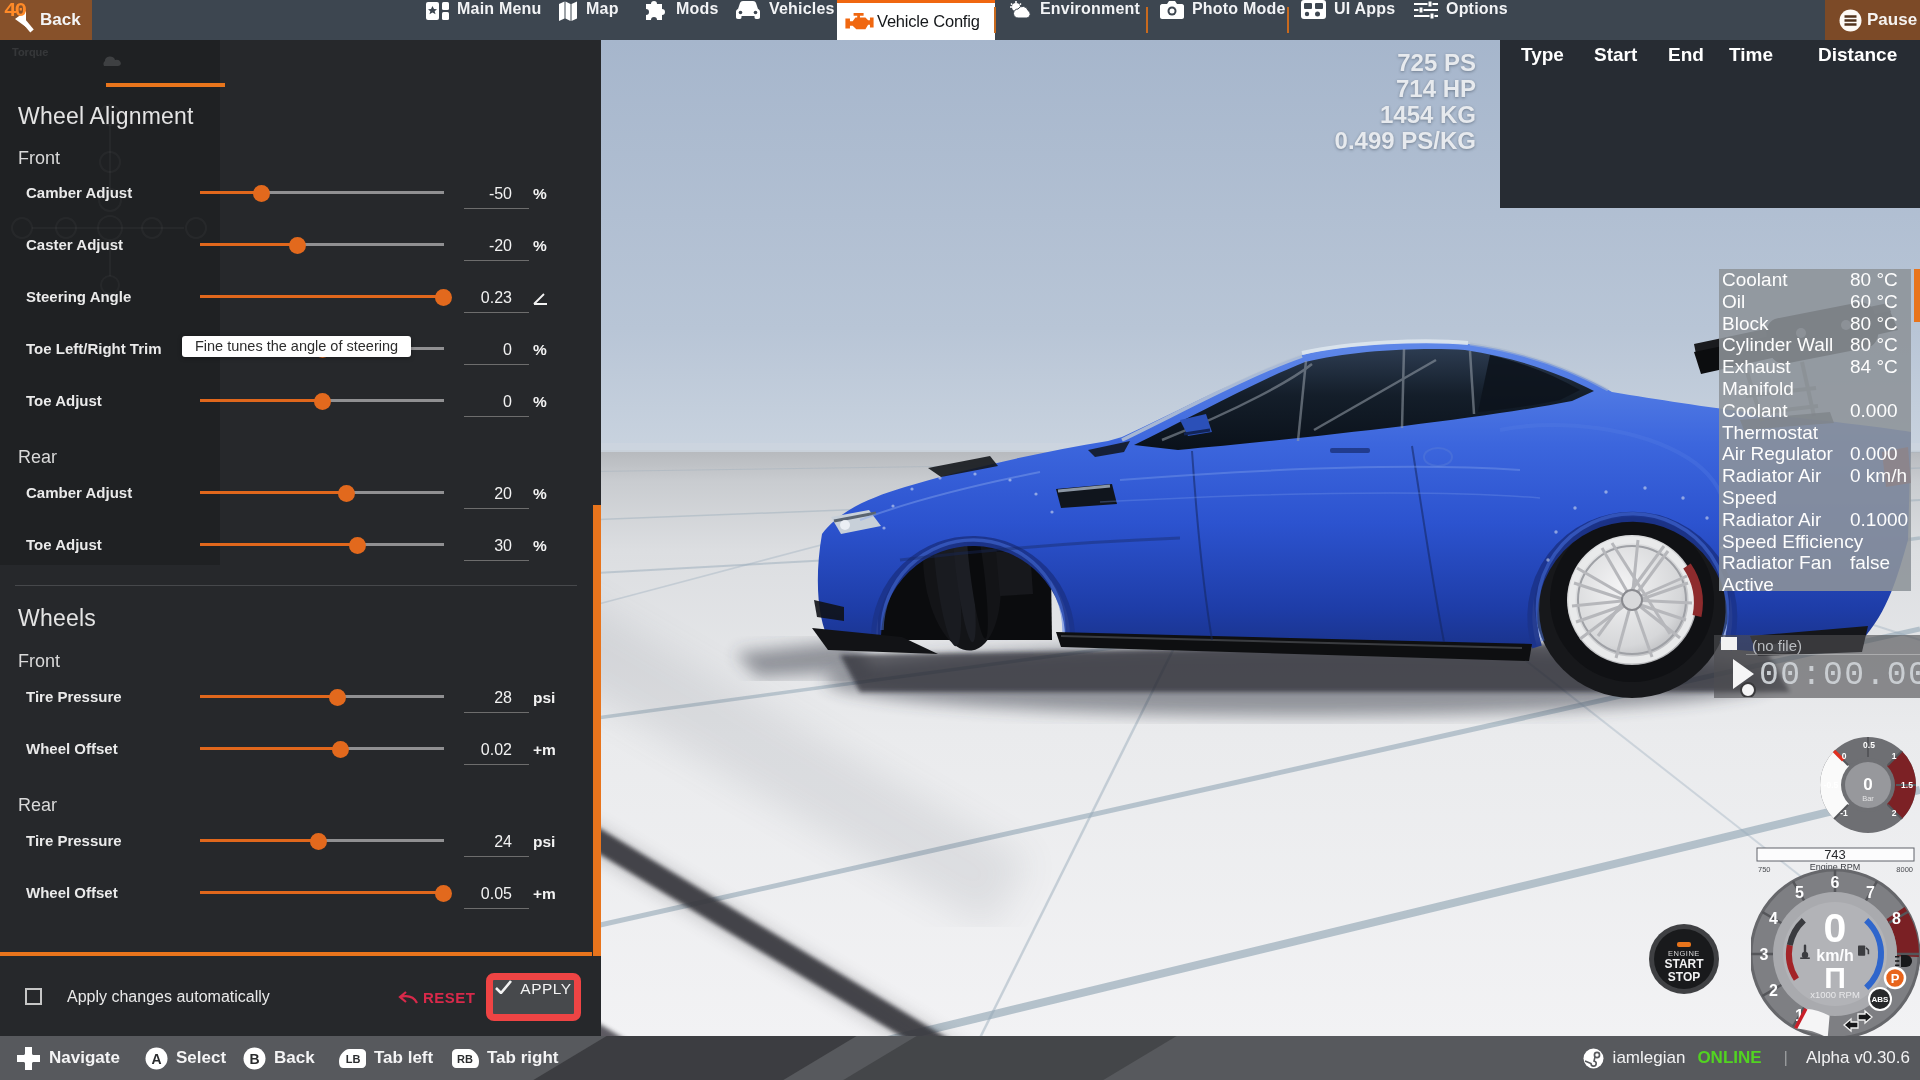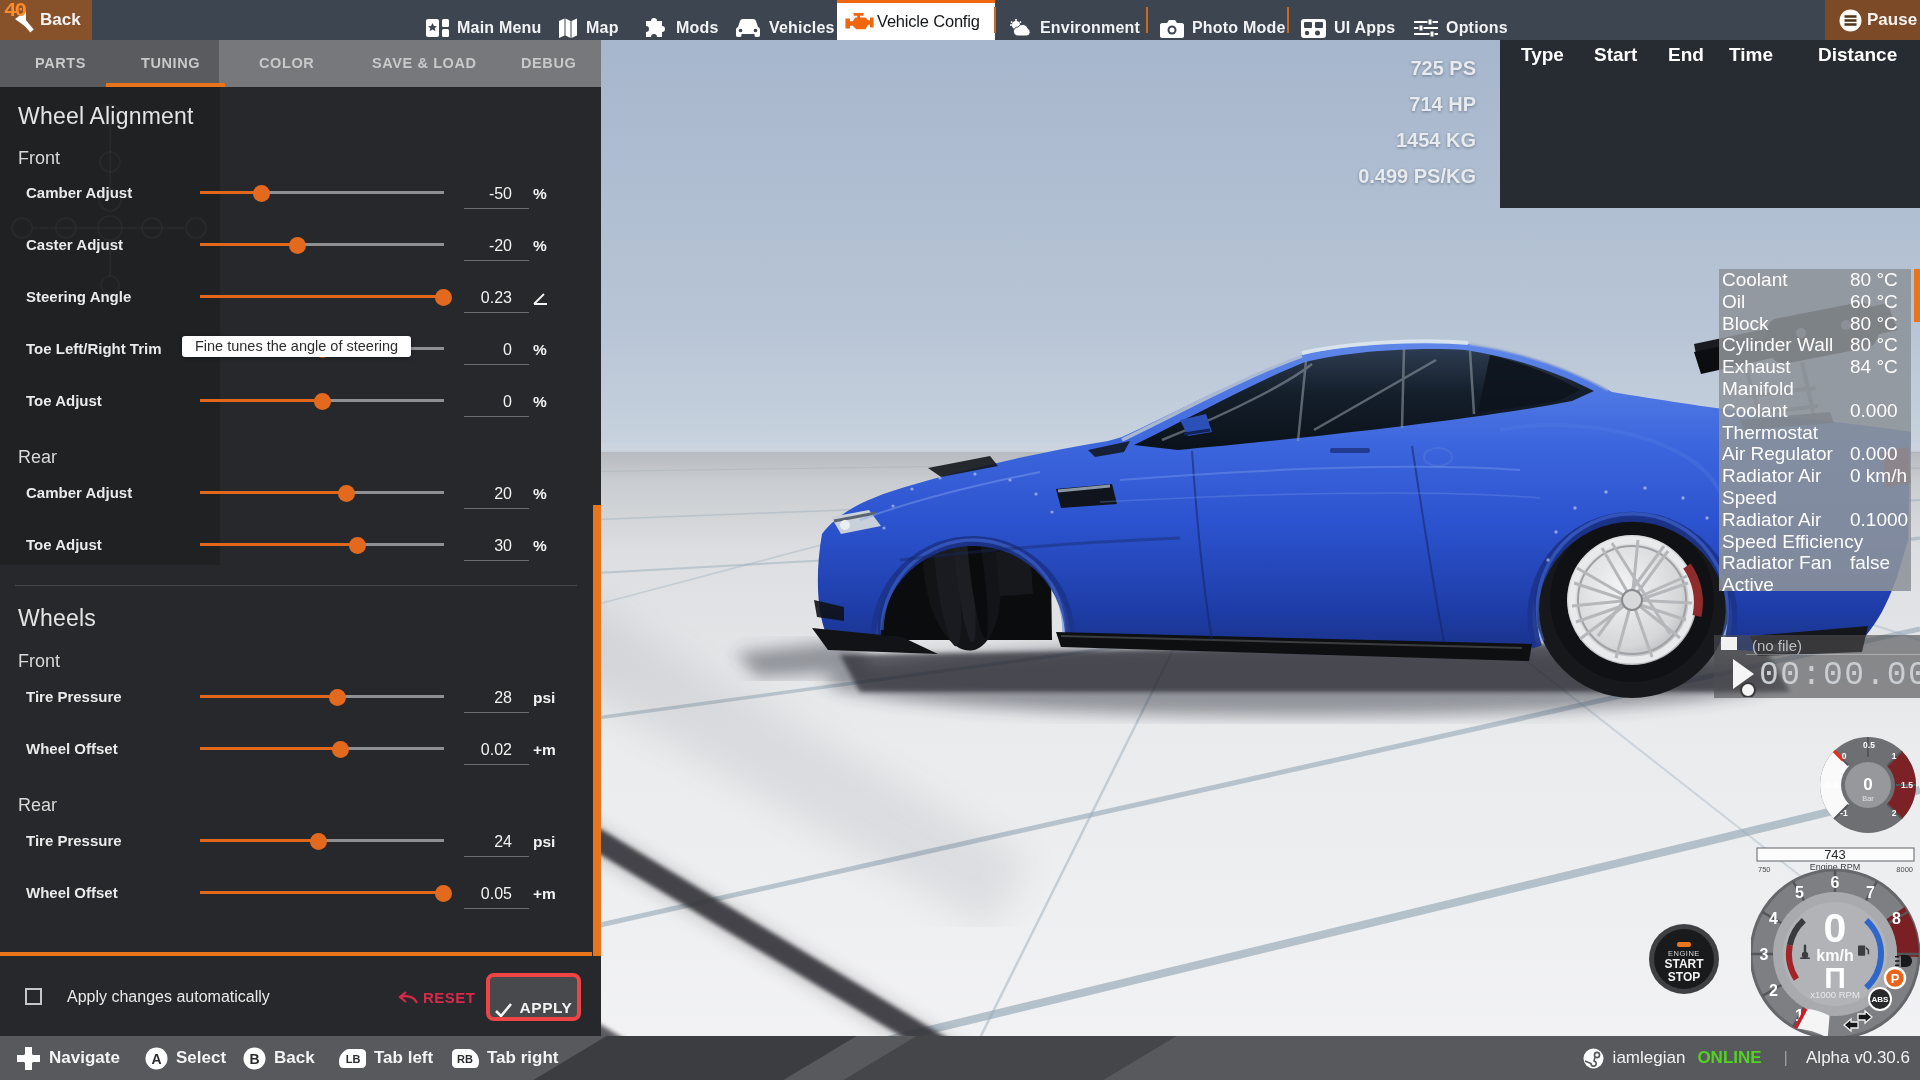--- a/index.html
+++ b/index.html
@@ -3,21 +3,21 @@
 <meta charset="utf-8">
 <style>
 *{margin:0;padding:0;box-sizing:border-box}
 html,body{width:1920px;height:1080px;overflow:hidden;background:#222}
 #root{position:absolute;left:0;top:0;width:1920px;height:1080px;font-family:"Liberation Sans",sans-serif;overflow:hidden}
 .abs{position:absolute}
 
 #topbar{position:absolute;left:0;top:0;width:1920px;height:40px;background:#3d4650;z-index:50}
 #backbtn{position:absolute;left:0;top:0;width:92px;height:40px;background:#87512a}
 #backbtn .txt{position:absolute;left:40px;top:10px;color:#f4f5f6;font-size:17px;font-weight:bold}
-.mitem{position:absolute;top:0;height:56px;display:flex;align-items:center;color:#f2f3f5;font-size:16px;white-space:nowrap;font-weight:bold;letter-spacing:.2px}
+.mitem{position:absolute;top:0;height:56px;display:flex;color:#f2f3f5;font-size:16px;white-space:nowrap;font-weight:bold;letter-spacing:.2px}
 .mitem svg{margin-right:8px}
 .osep{position:absolute;top:7px;width:2px;height:26px;background:#c96a1e}
 #vctab{position:absolute;left:837px;top:0;width:158px;height:40px;background:#fff;border-top:3px solid #f06710;display:flex;align-items:center}
 #vctab span{color:#14171a;font-size:16.5px;font-weight:normal;margin-left:40px;white-space:nowrap;letter-spacing:-0.2px}
 #pausebtn{position:absolute;right:0;top:0;width:95px;height:40px;background:#7c4a27;display:flex;align-items:center}
 #pausebtn span{color:#f6f3f0;font-size:17px;font-weight:bold;margin-left:5px}
 #fps{position:absolute;left:4px;top:-1px;color:#ff8a28;font-size:21px;font-weight:bold;font-family:"Liberation Mono",monospace;letter-spacing:-2px;z-index:60}
 
 #panel{position:absolute;left:0;top:40px;width:601px;height:996px;background:#26282b;z-index:30;overflow:hidden}
 #tabstrip{position:absolute;left:0;top:0;width:601px;height:47px;background:#76787b}
@@ -33,24 +33,24 @@
 .hdl{position:absolute;top:-8px;width:17px;height:17px;border-radius:50%;background:#e2691d}
 .val{position:absolute;left:420px;top:-8px;width:92px;text-align:right;color:#f2f2f2;font-size:16px}
 .ul{position:absolute;left:464px;top:15px;width:65px;height:1px;background:#6d6d6d}
 .un{position:absolute;left:533px;top:-8px;color:#f2f2f2;font-size:15.5px;font-weight:bold}
 #pdivider{position:absolute;left:15px;top:545px;width:562px;height:1px;background:#46484b}
 #pscroll{position:absolute;left:593px;top:465px;width:8px;height:451px;background:#e8741c}
 #orule{position:absolute;left:0;top:912px;width:592px;height:4px;background:#e8741c}
 #checkbox{position:absolute;left:25px;top:948px;width:17px;height:17px;border:2px solid #c6c6c6;background:transparent}
 #applylbl{position:absolute;left:67px;top:948px;color:#e9e9e9;font-size:16px}
 #resetbtn{position:absolute;left:398px;top:949px;color:#d8294a;font-size:15px;font-weight:bold;letter-spacing:.5px}
-#applybtn{position:absolute;left:486px;top:933px;width:95px;height:48px;border:4px solid #ef4444;border-radius:8px;background:#47494c;color:#f2f2f2;font-size:15.5px;font-weight:bold;display:flex;align-items:flex-end;justify-content:center;letter-spacing:.5px}
+#applybtn{position:absolute;left:486px;top:933px;width:95px;height:48px;border:7px solid #ef4444;border-radius:8px;background:#47494c;color:#f2f2f2;font-size:15.5px;font-weight:normal;display:flex;align-items:flex-start;justify-content:center;letter-spacing:.5px}
 #tooltip{position:absolute;left:182px;top:336px;width:229px;height:21px;background:#fff;border-radius:3px;color:#2d2d2d;font-size:14.5px;line-height:21px;text-align:center;z-index:40;box-shadow:0 1px 4px rgba(0,0,0,.35)}
 
-#stats{position:absolute;right:444px;top:50px;text-align:right;color:#e7eaee;font-size:20px;font-weight:bold;z-index:20;text-shadow:0 1px 3px rgba(40,50,65,.45);line-height:36px}
+#stats{position:absolute;right:444px;top:50px;text-align:right;color:#e7eaee;font-size:24px;font-weight:bold;z-index:20;text-shadow:0 1px 3px rgba(40,50,65,.45);line-height:26px}
 #tablepanel{position:absolute;left:1500px;top:40px;width:420px;height:168px;background:#272c33;z-index:20}
 #tablepanel span{position:absolute;top:4px;color:#fff;font-size:19px;font-weight:bold}
 #temps{position:absolute;left:1719px;top:269px;width:192px;height:322px;background:rgba(141,147,152,.88);z-index:20;overflow:hidden;color:#fdfdfd;font-size:19px;line-height:21.8px}
 .trow{position:relative;height:21.8px;white-space:nowrap}
 .trow .tv{position:absolute;left:131px;top:0}
 #tscroll{position:absolute;left:1914px;top:269px;width:6px;height:53px;background:#e8741c;z-index:21}
 #timer{position:absolute;left:1714px;top:635px;width:246px;height:63px;background:rgba(78,78,81,.62);z-index:20}
 #timer .digits{position:absolute;left:45px;top:22px;font-family:"Liberation Mono",monospace;font-size:33px;font-weight:normal;color:#c9cdd1;letter-spacing:1.5px}
 #timer .nofile{position:absolute;left:38px;top:2px;color:#b9bcc0;font-size:15px}
 #timer .cb{position:absolute;left:7px;top:2px;width:16px;height:13px;background:#f2f2f2}
@@ -422,28 +422,20 @@
           <circle cx="110" cy="188" r="12"></circle>
           <circle cx="152" cy="188" r="10"></circle>
           <circle cx="196" cy="188" r="10"></circle>
 <line x1="32" y1="188" x2="184" y2="188"></line>
 <circle cx="110" cy="245" r="9"></circle>
           <line x1="110" y1="200" x2="110" y2="236"></line>
 </g>
 <text x="12" y="16" fill="rgba(255,255,255,0.10)" font-size="11" font-family="Liberation Sans,sans-serif" font-weight="bold">Torque</text>
 <path d="M105,21 a5,4 0 0 1 10,-1 a4,3 0 0 1 3,6 l-14,0 a4,4 0 0 1 1,-5" fill="rgba(255,255,255,0.14)"></path>
 </svg>
-<div id="tabstrip">
-        <div class="dk"></div>
-<span class="tab" style="left:35px">PARTS</span>
-<span class="tab" style="left:141px">TUNING</span>
-<span class="tab" style="left:259px">COLOR</span>
-<span class="tab" style="left:372px">SAVE &amp; LOAD</span>
-<span class="tab" style="left:521px">DEBUG</span>
-</div>
 <div id="tununder"></div>
 <div class="h1" style="top:63px">Wheel Alignment</div>
 <div class="h2" style="top:108px">Front</div>
 <div class="h2" style="top:407px">Rear</div>
 <div id="pdivider"></div>
 <div class="h1" style="top:565px">Wheels</div>
 <div class="h2" style="top:611px">Front</div>
 <div class="h2" style="top:755px">Rear</div>
 <div class="srow" style="top:153px">
 <div class="lbl">Camber Adjust</div>

